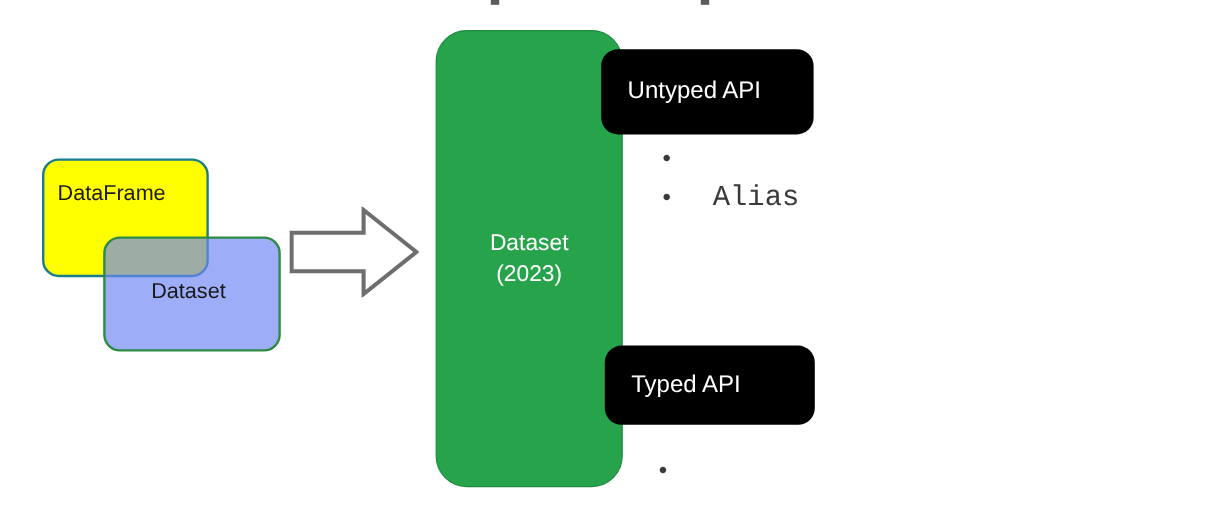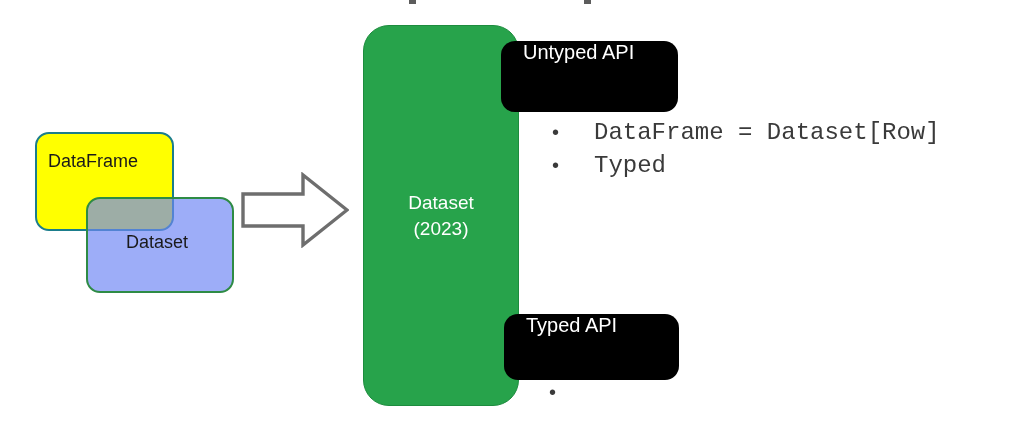--- a/index.html
+++ b/index.html
@@ -107,40 +107,40 @@
     line-height: 26px;
     font-family: "Liberation Sans", sans-serif;
   }
 
   
   .api-chip {
     position: absolute;
     background: #000000;
     border-radius: 14px;
     display: flex;
-    align-items: flex-start;
+    align-items: center;
     z-index: 5;
     box-sizing: border-box;
   }
   .api-chip-label {
     color: #ffffff;
     font-size: 20px;
     font-family: "Liberation Sans", sans-serif;
     white-space: nowrap;
     padding-left: 22px;
   }
   #chip-untyped {
     left: 501px;
     top: 41px;
     width: 177px;
     height: 71px;
   }
   #chip-typed {
     left: 504px;
-    top: 314px;
+    top: 288px;
     width: 175px;
     height: 66px;
   }
 
   
   .bullet-list {
     position: absolute;
     margin: 0;
     padding: 0;
     list-style: none;
@@ -198,25 +198,24 @@
     <div class="green-line">(2023)</div>
   </div>
 
   <div class="api-chip" id="chip-untyped">
     <span class="api-chip-label">Untyped API</span>
   </div>
 
   <ul class="bullet-list" id="list-untyped">
     <li class="bullet-item">
       <span class="bullet-dot">•</span>
-      <span>DataFrame = Dataset[Row]</span>
     </li>
     <li class="bullet-item">
       <span class="bullet-dot">•</span>
-      <span>Typed</span>
+      <span>Alias</span>
     </li>
   </ul>
 
   <div class="api-chip" id="chip-typed">
     <span class="api-chip-label">Typed API</span>
   </div>
 
   <ul class="bullet-list" id="list-typed">
     <li class="bullet-item">
       <span class="bullet-dot">•</span>

